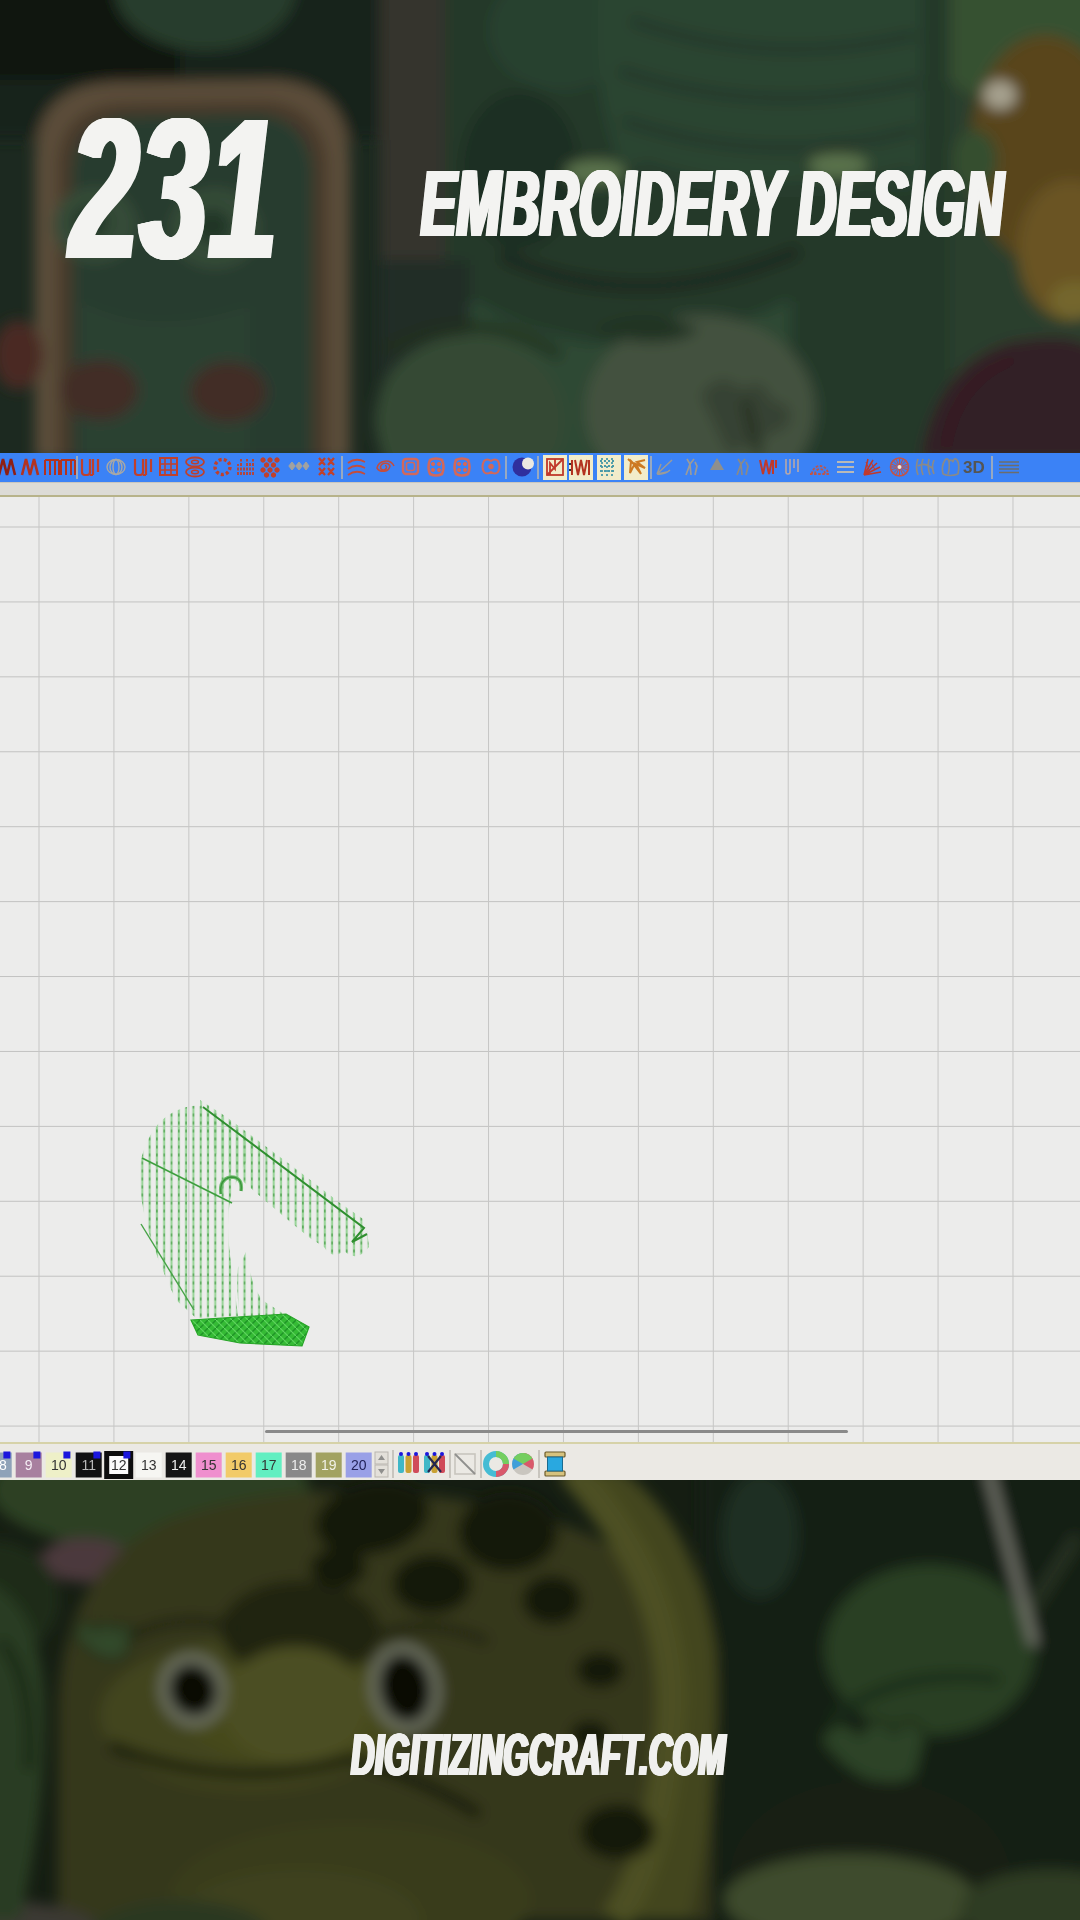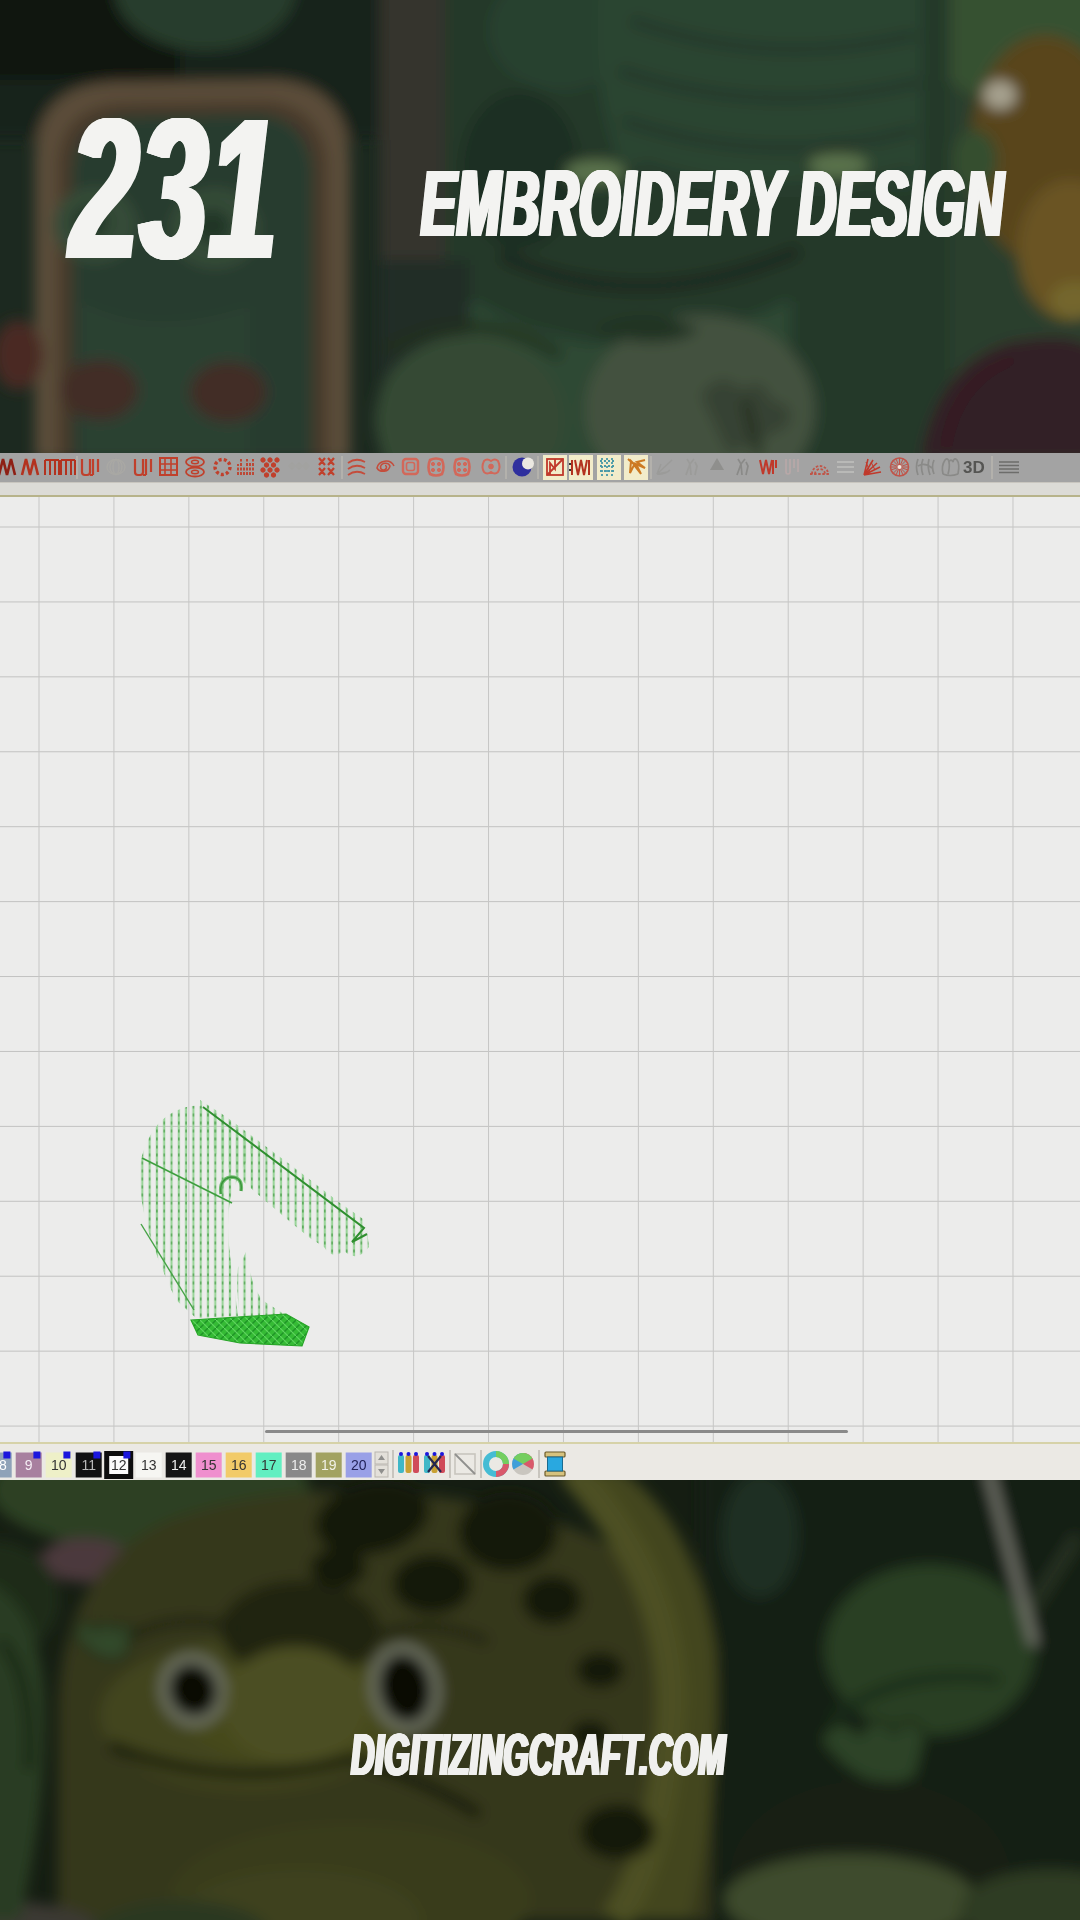--- a/index.html
+++ b/index.html
@@ -11,21 +11,21 @@
   #botbanner{left:0;top:1480px;width:1080px;height:440px;background:#23301f;overflow:hidden;}
   .shade{position:absolute;left:0;top:0;width:100%;height:100%;background:rgba(30,27,24,0.20);}
   .shade2{position:absolute;left:0;top:0;width:100%;height:100%;background:rgba(6,10,6,0.33);}
   #num{left:71px;top:74px;width:400px;color:#f3f3f1;font-weight:bold;font-style:italic;
        font-size:200px;transform:scaleX(0.605);transform-origin:left top;letter-spacing:3px;text-shadow:1px 0 0 #f3f3f1,-1px 0 0 #f3f3f1,2px 0 0 #f3f3f1,-2px 0 0 #f3f3f1,3px 0 0 #f3f3f1,-3px 0 0 #f3f3f1,4px 0 0 #f3f3f1,-4px 0 0 #f3f3f1,5px 0 0 #f3f3f1,-5px 0 0 #f3f3f1,6px 0 0 #f3f3f1,-6px 0 0 #f3f3f1;}
   #title{left:421px;top:150px;width:1100px;color:#f3f3f1;font-weight:bold;font-style:italic;
        font-size:94px;transform:scaleX(0.562);transform-origin:left top;letter-spacing:1px;text-shadow:1px 0 0 #f3f3f1,-1px 0 0 #f3f3f1,2px 0 0 #f3f3f1,-2px 0 0 #f3f3f1,3px 0 0 #f3f3f1,-3px 0 0 #f3f3f1,4px 0 0 #f3f3f1,-4px 0 0 #f3f3f1;white-space:nowrap;}
   #url{left:351px;top:1720px;width:900px;color:#f0f0ee;font-weight:bold;font-style:italic;
        font-size:60px;transform:scaleX(0.540);transform-origin:left top;letter-spacing:1px;text-shadow:1px 0 0 #f0f0ee,-1px 0 0 #f0f0ee,2px 0 0 #f0f0ee,-2px 0 0 #f0f0ee,3px 0 0 #f0f0ee,-3px 0 0 #f0f0ee;white-space:nowrap;}
   
-  #tbar{left:0;top:453px;width:1080px;height:29px;background:#a3a3a3;border-bottom:1px solid #c9c6bf;}
+  #tbar{left:0;top:453px;width:1080px;height:29px;background:#3b82f6;border-bottom:1px solid #c9c6bf;}
   
   #strip{left:0;top:483px;width:1080px;height:12px;background:#dcdbd6;}
   #canvasTopline{left:0;top:495px;width:1080px;height:2px;background:#b7b38a;}
   
   #canvas{left:0;top:497px;width:1080px;height:945px;background:#ececeb;
      background-image:linear-gradient(to right,#c6c6c5 1px,transparent 1px),
                       linear-gradient(to bottom,#c2c2c1 1px,transparent 1px);
      background-size:74.93px 74.93px;background-position:38.5px 29.5px;}
   #scrollline{left:265px;top:1430px;width:583px;height:3px;background:#8a8a8a;border-radius:2px;}
   

